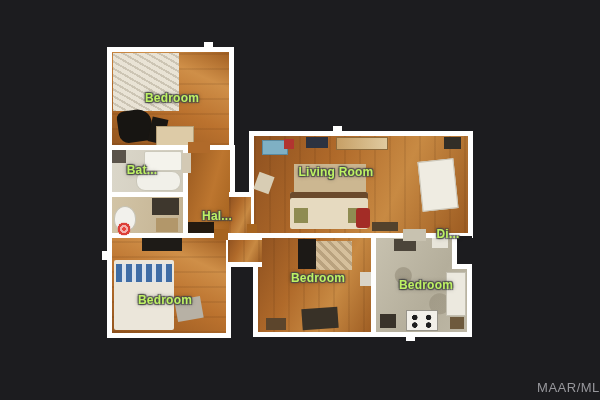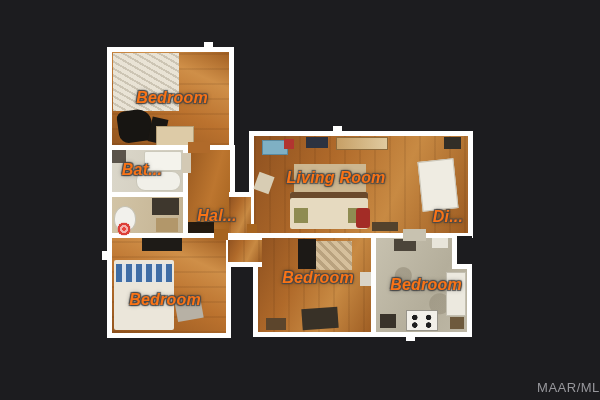--- a/index.html
+++ b/index.html
@@ -32,27 +32,26 @@
     background:
       radial-gradient(circle at 60% 60%, rgba(120,115,100,.25) 0 6px, rgba(0,0,0,0) 7px),
       linear-gradient(100deg,#dbd7ca,#cfcabb);
   }
   .f{position:absolute;}
   .gap{position:absolute;z-index:30;}
   .wallpiece{position:absolute;background:#ffffff;z-index:20;}
   .tick{position:absolute;background:#ffffff;z-index:5;}
   .label{
     position:absolute;z-index:50;transform:translate(-50%,-50%);
-    color:#f97316;font-weight:bold;font-size:16px;letter-spacing:.2px;
+    color:#bef264;font-weight:bold;font-size:12px;letter-spacing:.2px;
     white-space:nowrap;
     text-shadow:
       -1px -1px 1px rgba(72,72,72,.9), 1px -1px 1px rgba(72,72,72,.9),
       -1px  1px 1px rgba(72,72,72,.9), 1px  1px 1px rgba(72,72,72,.9),
       0 0 5px rgba(0,0,0,.45);
-    font-style: italic;
   }
   .watermark{
     position:absolute;right:-9px;bottom:5px;z-index:60;
     color:#97979c;font-size:13px;letter-spacing:.5px;
   }
   .marker{
     position:absolute;z-index:40;width:14px;height:14px;border-radius:50%;
     background:radial-gradient(circle,#e8453e 0 2px,#f3b0ac 2px 4px,#dc3f38 4px 6.5px,rgba(220,63,56,.2) 6.5px 7px);
     cursor:pointer;
   }
@@ -151,22 +150,22 @@
   <div class="gap" style="left:214px;top:229px;width:14px;height:11px;background:#a7641f;"></div>
 
   <div class="tick" style="left:204px;top:42px;width:9px;height:7px;"></div>
   <div class="tick" style="left:333px;top:126px;width:9px;height:7px;"></div>
   <div class="tick" style="left:102px;top:251px;width:7px;height:9px;"></div>
   <div class="tick" style="left:406px;top:335px;width:9px;height:6px;"></div>
 
   <div class="label" style="left:172px;top:98px;">Bedroom</div>
   <div class="label" style="left:142px;top:170px;">Bat...</div>
   <div class="label" style="left:217px;top:216px;">Hal...</div>
-  <div class="label" style="left:336px;top:178px;">Living Room</div>
-  <div class="label" style="left:448px;top:217px;">Di...</div>
+  <div class="label" style="left:336px;top:172px;">Living Room</div>
+  <div class="label" style="left:448px;top:234px;">Di...</div>
   <div class="label" style="left:165px;top:300px;">Bedroom</div>
   <div class="label" style="left:318px;top:278px;">Bedroom</div>
   <div class="label" style="left:426px;top:285px;">Bedroom</div>
 
   <div class="marker" style="left:117px;top:222px;" title=""></div>
 
   <div class="watermark">MAAR/MLS</div>
 
 </div>
 

